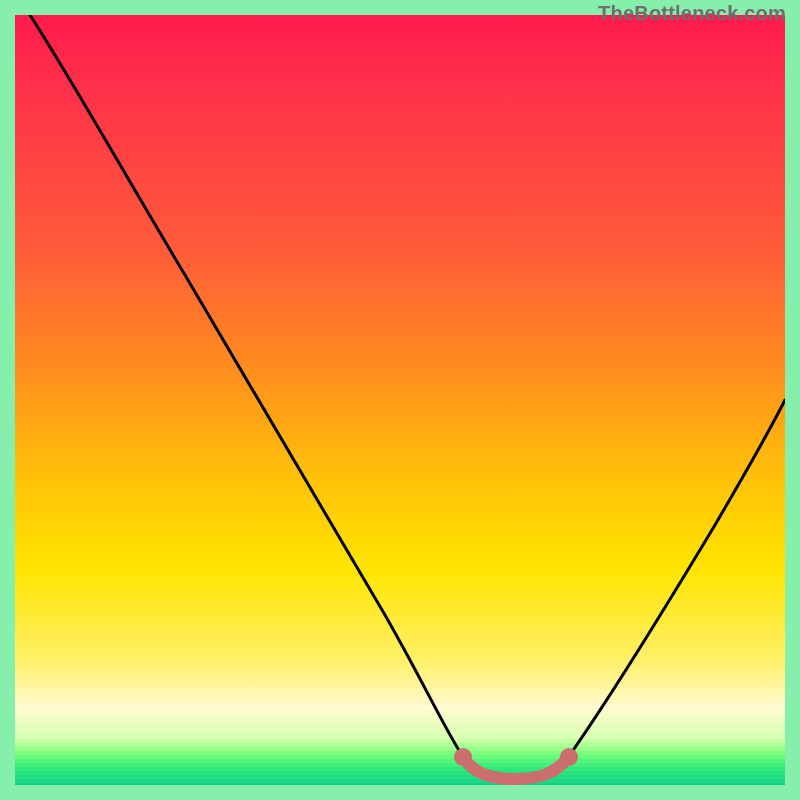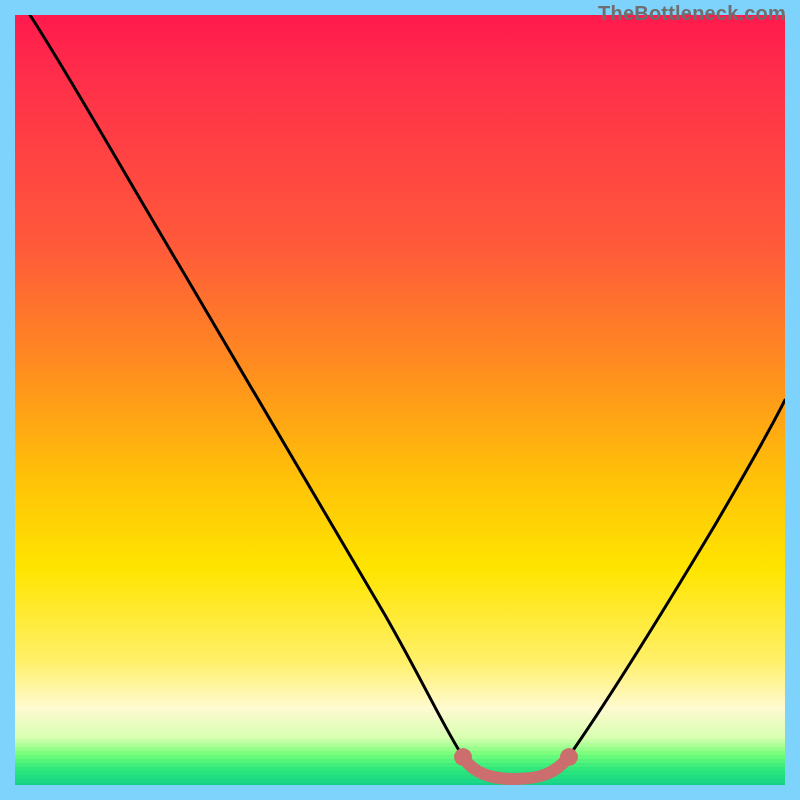--- a/index.html
+++ b/index.html
@@ -8,21 +8,21 @@
     width: 800px;
     height: 800px;
     background: #000000;
     font-family: Arial, Helvetica, sans-serif;
     overflow: hidden;
   }
   .stage {
     position: relative;
     width: 800px;
     height: 800px;
-    background: #7dd3fc;
+    background: #86efac;
   }
   .plot-area {
     position: absolute;
     left: 15px;
     top: 15px;
     width: 770px;
     height: 770px;
     
     background: linear-gradient(to bottom,
       #ff1a4d 0%,

